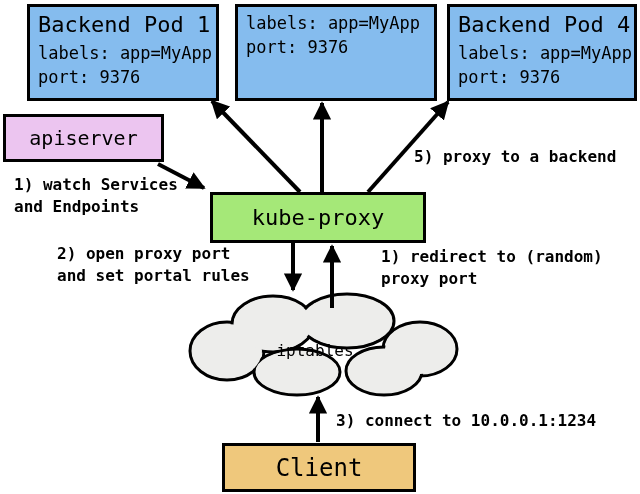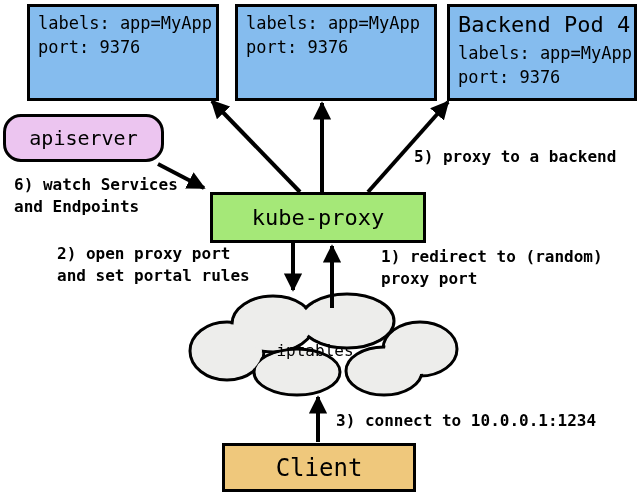--- a/index.html
+++ b/index.html
@@ -18,21 +18,21 @@
     box-sizing:border-box;
   }
   .pod{background:#85BCEE;padding:4px 8px;}
   .pod .pod-title{font-size:22px;line-height:28px;margin:0 0 2px 0;white-space:nowrap;}
   .pod .pod-line{font-size:17px;line-height:24px;white-space:nowrap;}
   .node-label-box{
     background:#ECC5F0;
     display:flex;align-items:center;justify-content:center;
     white-space:nowrap;
   }
-  #apiserver{left:3px;top:114px;width:161px;height:48px;font-size:20px;border-radius:18px;}
+  #apiserver{left:3px;top:114px;width:161px;height:48px;font-size:20px;}
   #kubeproxy{left:210px;top:192px;width:216px;height:51px;background:#A5E878;font-size:22px;}
   #client{left:222px;top:443px;width:194px;height:49px;background:#EFC87C;font-size:24px;}
   #pod1{left:27px;top:4px;width:192px;height:97px;}
   #pod2{left:235px;top:4px;width:202px;height:97px;}
   #pod3{left:447px;top:4px;width:190px;height:97px;}
   .step{
     position:absolute;
     font-size:16px;font-weight:bold;
     line-height:22px;
     white-space:pre-line;
@@ -80,39 +80,40 @@
     <line class="arrow" x1="158" y1="164" x2="204" y2="188" marker-end="url(#ah)"></line>
     <line class="arrow" x1="300" y1="192" x2="212" y2="101" marker-end="url(#ah)"></line>
     <line class="arrow" x1="322" y1="192" x2="322" y2="103" marker-end="url(#ah)"></line>
     <line class="arrow" x1="368" y1="192" x2="448" y2="102" marker-end="url(#ah)"></line>
     <line class="arrow" x1="293" y1="243" x2="293" y2="290" marker-end="url(#ah)"></line>
     <line class="arrow" x1="332" y1="308" x2="332" y2="246" marker-end="url(#ah)"></line>
     <line class="arrow" x1="318" y1="442" x2="318" y2="397" marker-end="url(#ah)"></line>
   </svg>
 
   <div class="box pod" id="pod1">
+    <div class="pod-title">Backend Pod 1</div>
     <div class="pod-line">labels: app=MyApp</div>
     <div class="pod-line">port: 9376</div>
   </div>
   <div class="box pod" id="pod2">
     <div class="pod-line">labels: app=MyApp</div>
     <div class="pod-line">port: 9376</div>
   </div>
   <div class="box pod" id="pod3">
     <div class="pod-title">Backend Pod 4</div>
     <div class="pod-line">labels: app=MyApp</div>
     <div class="pod-line">port: 9376</div>
   </div>
 
   <div class="box node-label-box" id="apiserver">apiserver</div>
   <div class="box node-label-box" id="kubeproxy">kube-proxy</div>
   <div class="box node-label-box" id="client">Client</div>
   <div id="iptables-label">iptables</div>
 
-  <div class="step" id="step1">6) watch Services
+  <div class="step" id="step1">1) watch Services
 and Endpoints</div>
   <div class="step" id="step2">2) open proxy port
 and set portal rules</div>
   <div class="step" id="step3">3) connect to 10.0.0.1:1234</div>
   <div class="step" id="step4">1) redirect to (random)
 proxy port</div>
   <div class="step" id="step5">5) proxy to a backend</div>
 
 </div>
 

